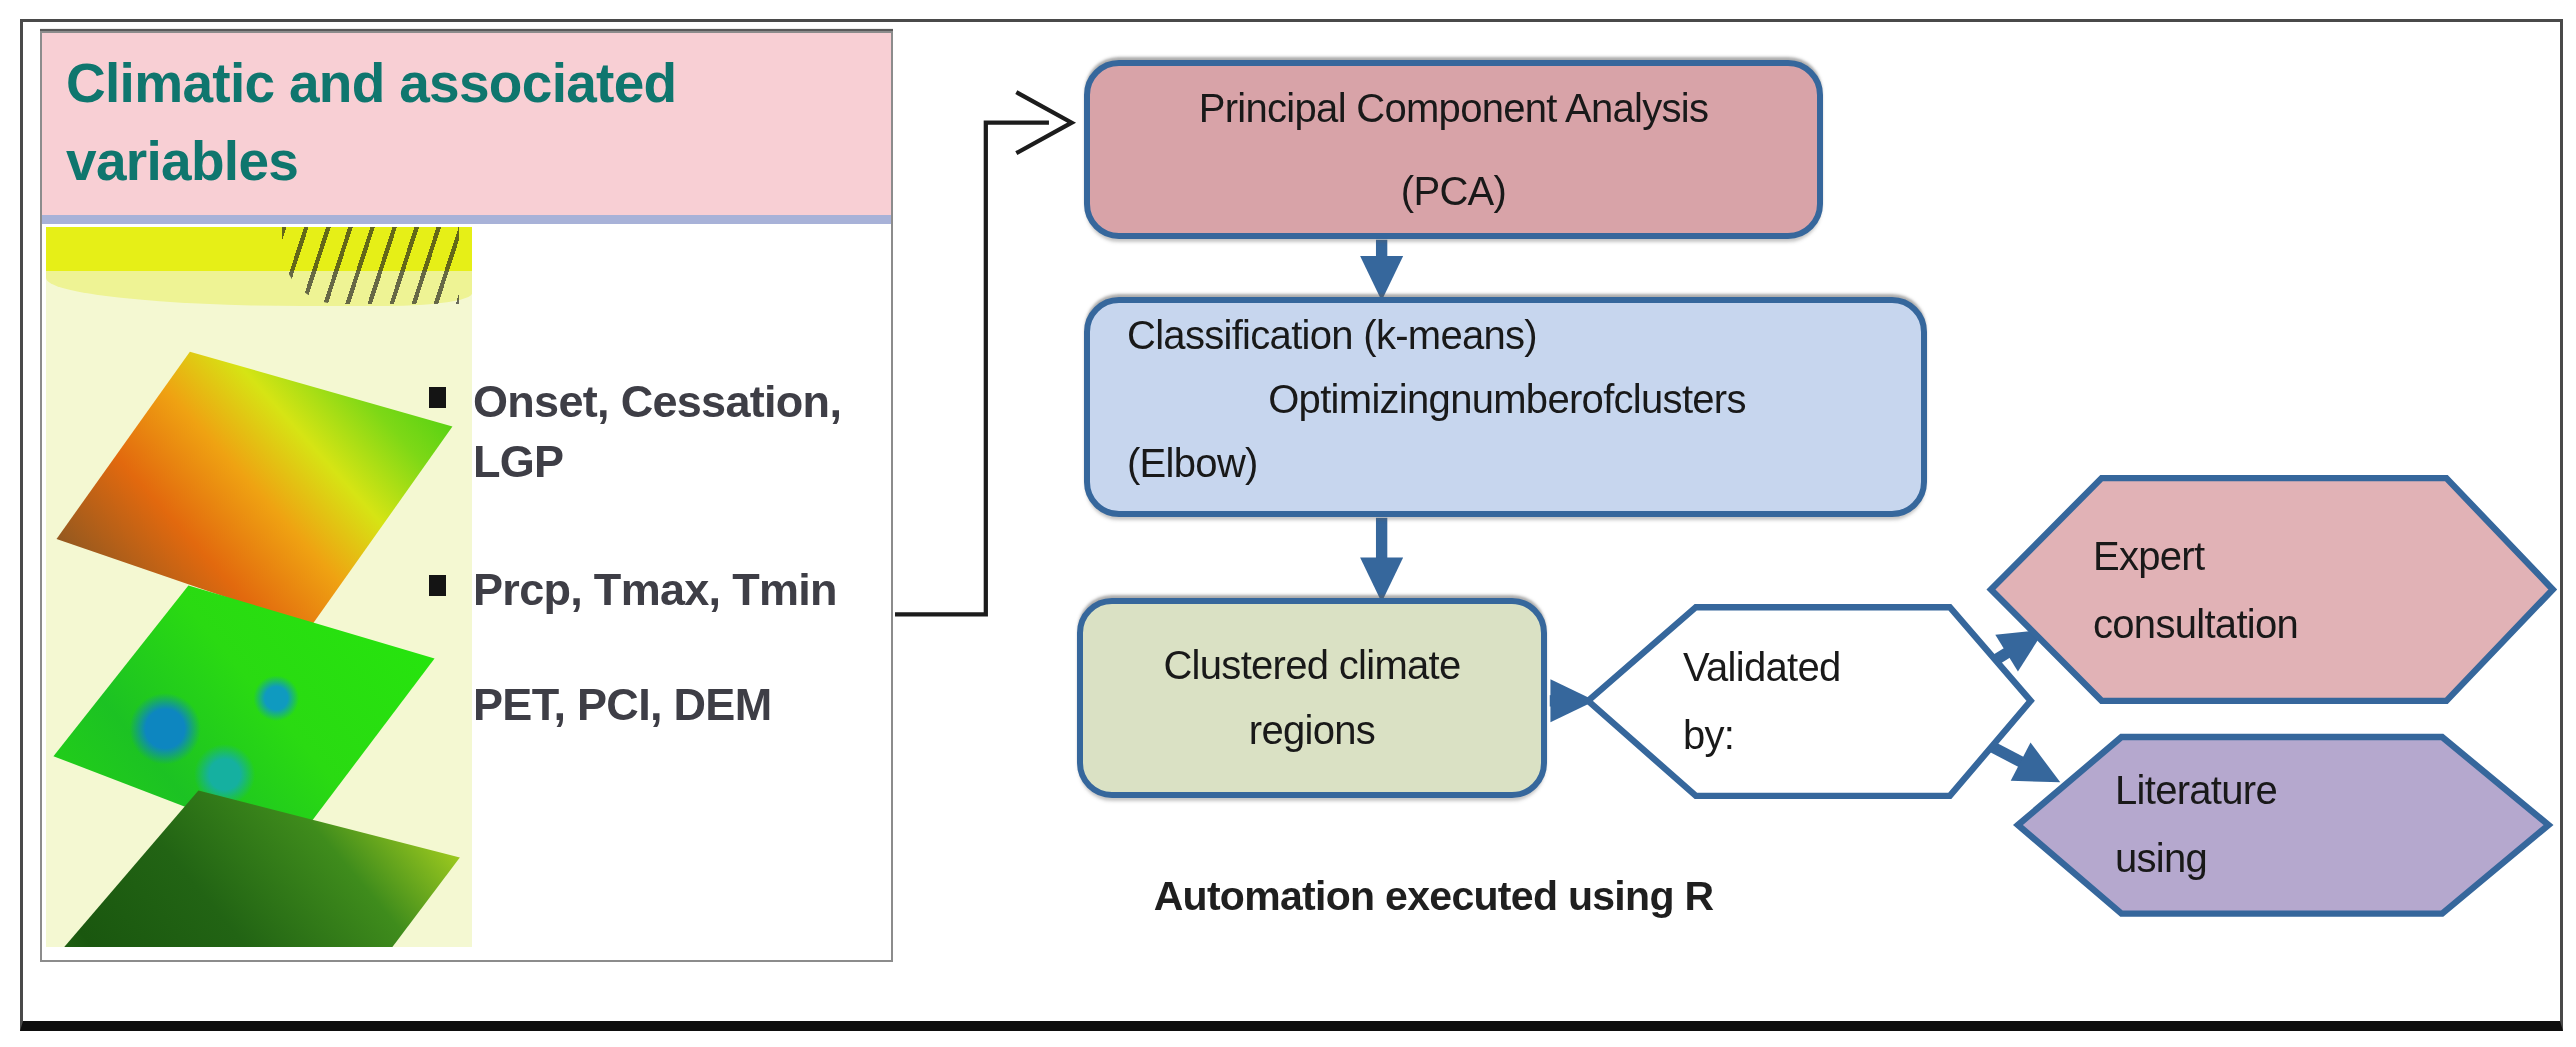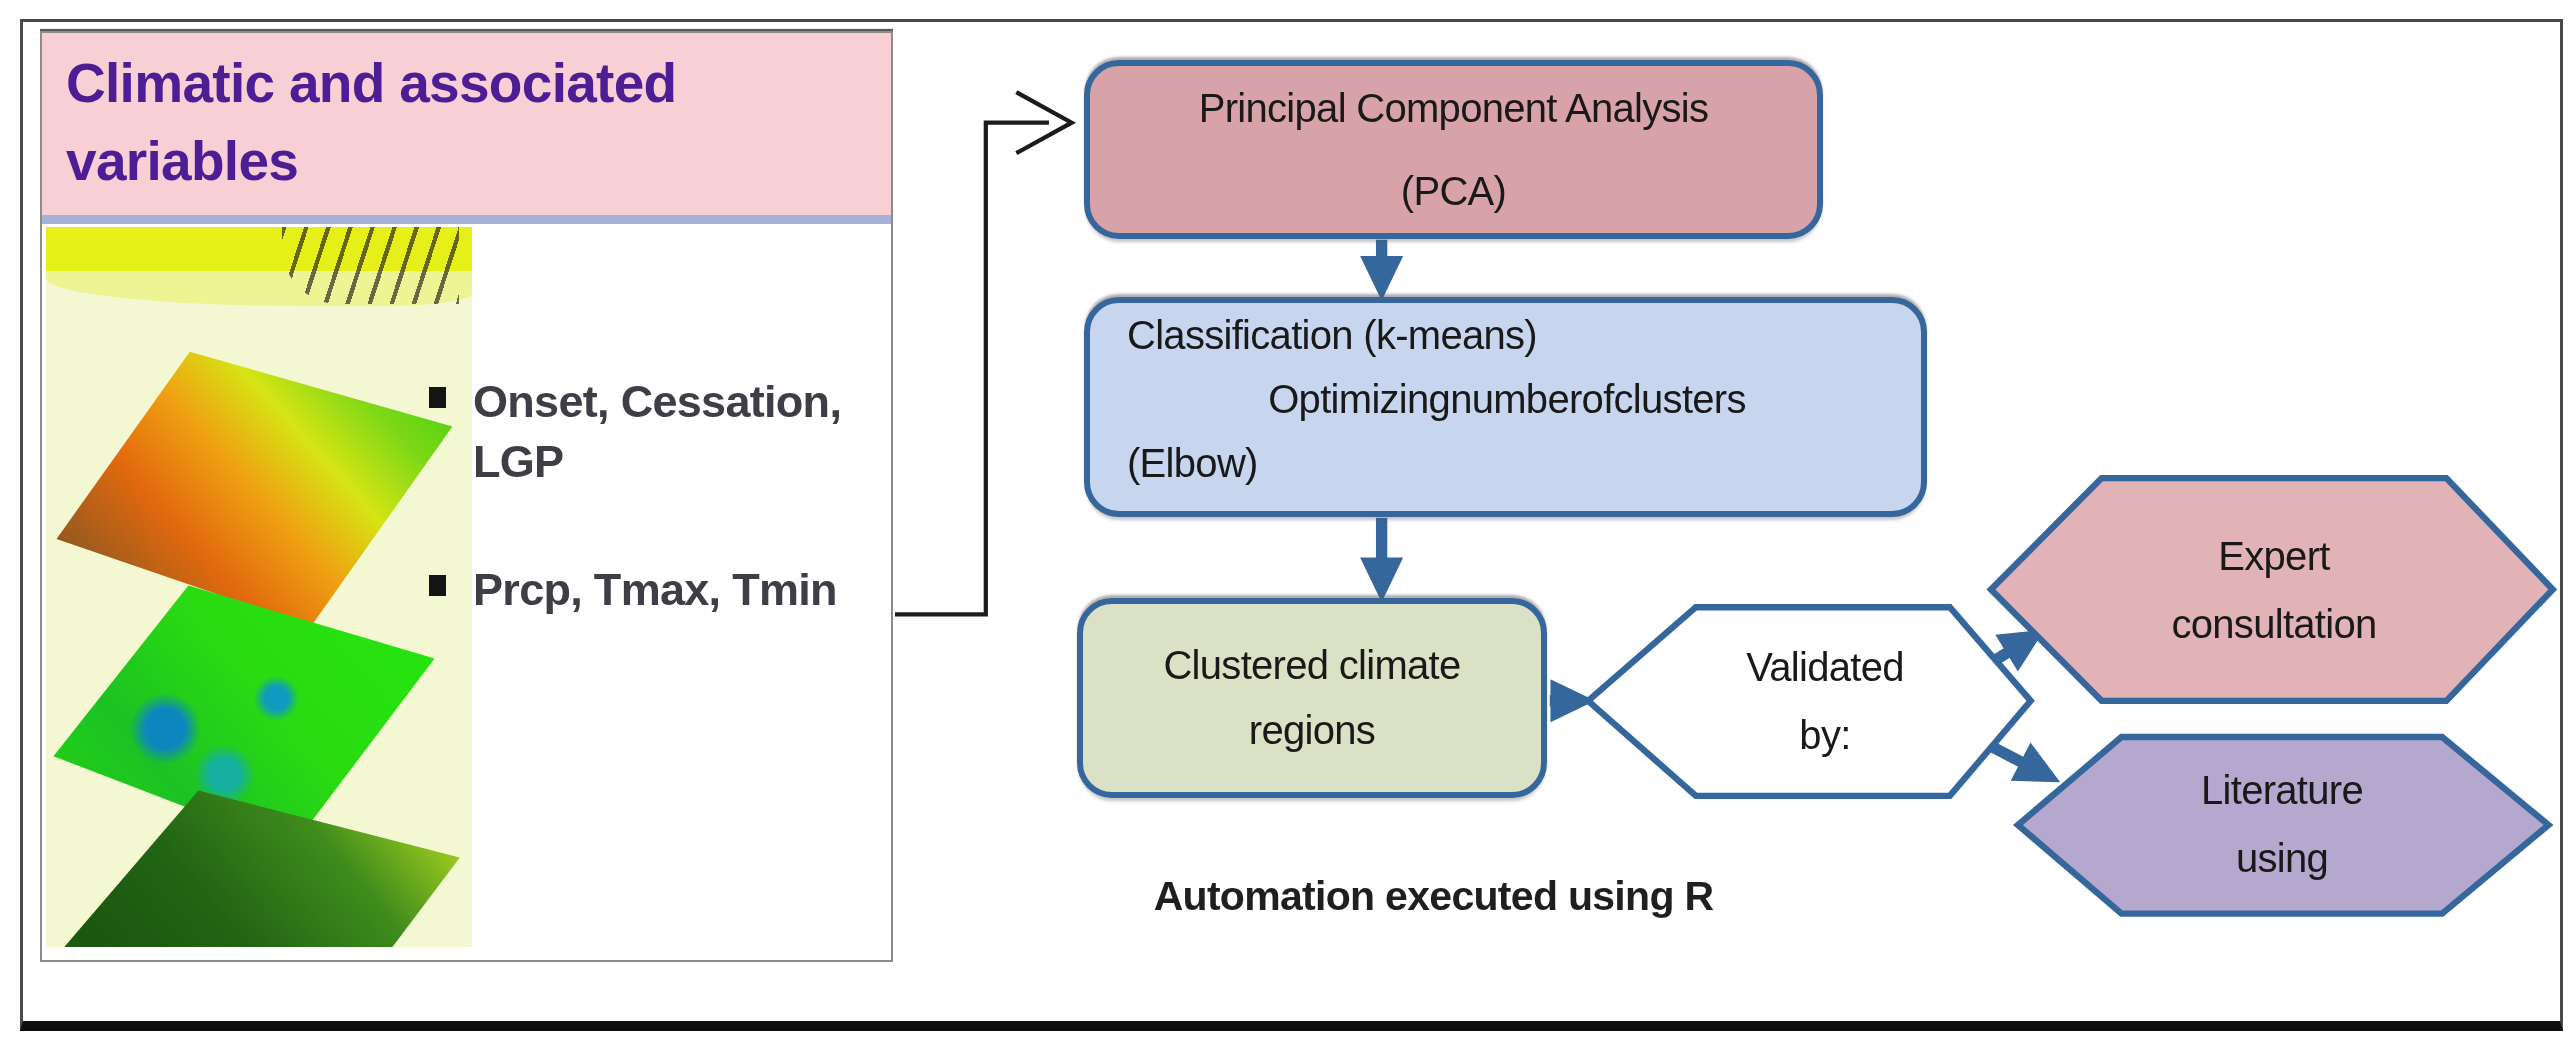--- a/index.html
+++ b/index.html
@@ -21,21 +21,21 @@
     background:#ffffff;
   }
   
   .left-panel{
     position:absolute;left:40px;top:31px;width:853px;height:931px;
     box-sizing:border-box;border:2.8px solid #8c8c8c;background:#ffffff;
     box-shadow:0 -2.1px 0 #5a5a5a;
   }
   .panel-header{
     height:182px;background:#f8cfd4;
-    color:#4c1d95;font-size:55px;font-weight:bold;line-height:78px;
+    color:#0f766e;font-size:55px;font-weight:bold;line-height:78px;
     padding:11.4px 28px 0 24px;letter-spacing:-0.7px;box-sizing:border-box;
   }
   .panel-divider{height:8.5px;background:#a8b2d8;}
   .panel-content{position:relative;height:728px;background:#ffffff;}
   
   .map-image{
     position:absolute;left:3.5px;top:3.5px;width:426px;height:720px;
     background:#f4f8d2;overflow:hidden;
   }
   .map-band-bright{position:absolute;left:0;top:0;width:100%;height:44px;background:#e6ef17;}
@@ -100,21 +100,21 @@
     padding:0 34px 0 37px;line-height:64px;
   }
   .class-justified{display:flex;justify-content:center;}
   .box-clustered{
     left:1077px;top:598px;width:470px;height:200px;background:#dae1c4;
     display:flex;flex-direction:column;justify-content:center;align-items:center;
     line-height:65px;text-align:center;
   }
   
   .hex-label{
-    position:absolute;display:flex;flex-direction:column;justify-content:center;align-items:center;
+    position:absolute;display:flex;flex-direction:column;justify-content:center;align-items:flex-start;
     color:#191919;font-size:40px;letter-spacing:-0.7px;line-height:68px;text-align:center;
   }
   .lbl-validated{left:1683px;top:616px;width:284px;height:170px;}
   .lbl-expert{left:2093px;top:492px;width:362px;height:196px;}
   .lbl-literature{left:2115px;top:745px;width:334px;height:158px;}
   
   .note{
     position:absolute;left:1107px;top:873px;width:653px;
     font-size:41px;color:#1f1f1f;text-align:center;letter-spacing:-0.7px;font-weight:bold;
   }
@@ -150,20 +150,26 @@
         </div>
       </div>
 
       <div class="bullet-row row-1">
         <div class="bullet-square"></div>
         <div class="bullet-text">
           <span>Prcp, Tmax, Tmin</span>
         </div>
       </div>
 
+      <div class="bullet-row row-2">
+        <div class="bullet-square hidden"></div>
+        <div class="bullet-text">
+          <span>PET, PCI, DEM</span>
+        </div>
+      </div>
 
 
     </div>
   </div>
 
   <svg class="overlay" viewBox="0 0 3630 1476">
     <defs>
       <marker id="tri" markerUnits="userSpaceOnUse" markerWidth="70" markerHeight="70" viewBox="0 0 60 60" refX="8" refY="30" orient="auto">
         <path d="M2,4 L56,30 L2,56 Z" fill="#36679c"></path>
       </marker>

